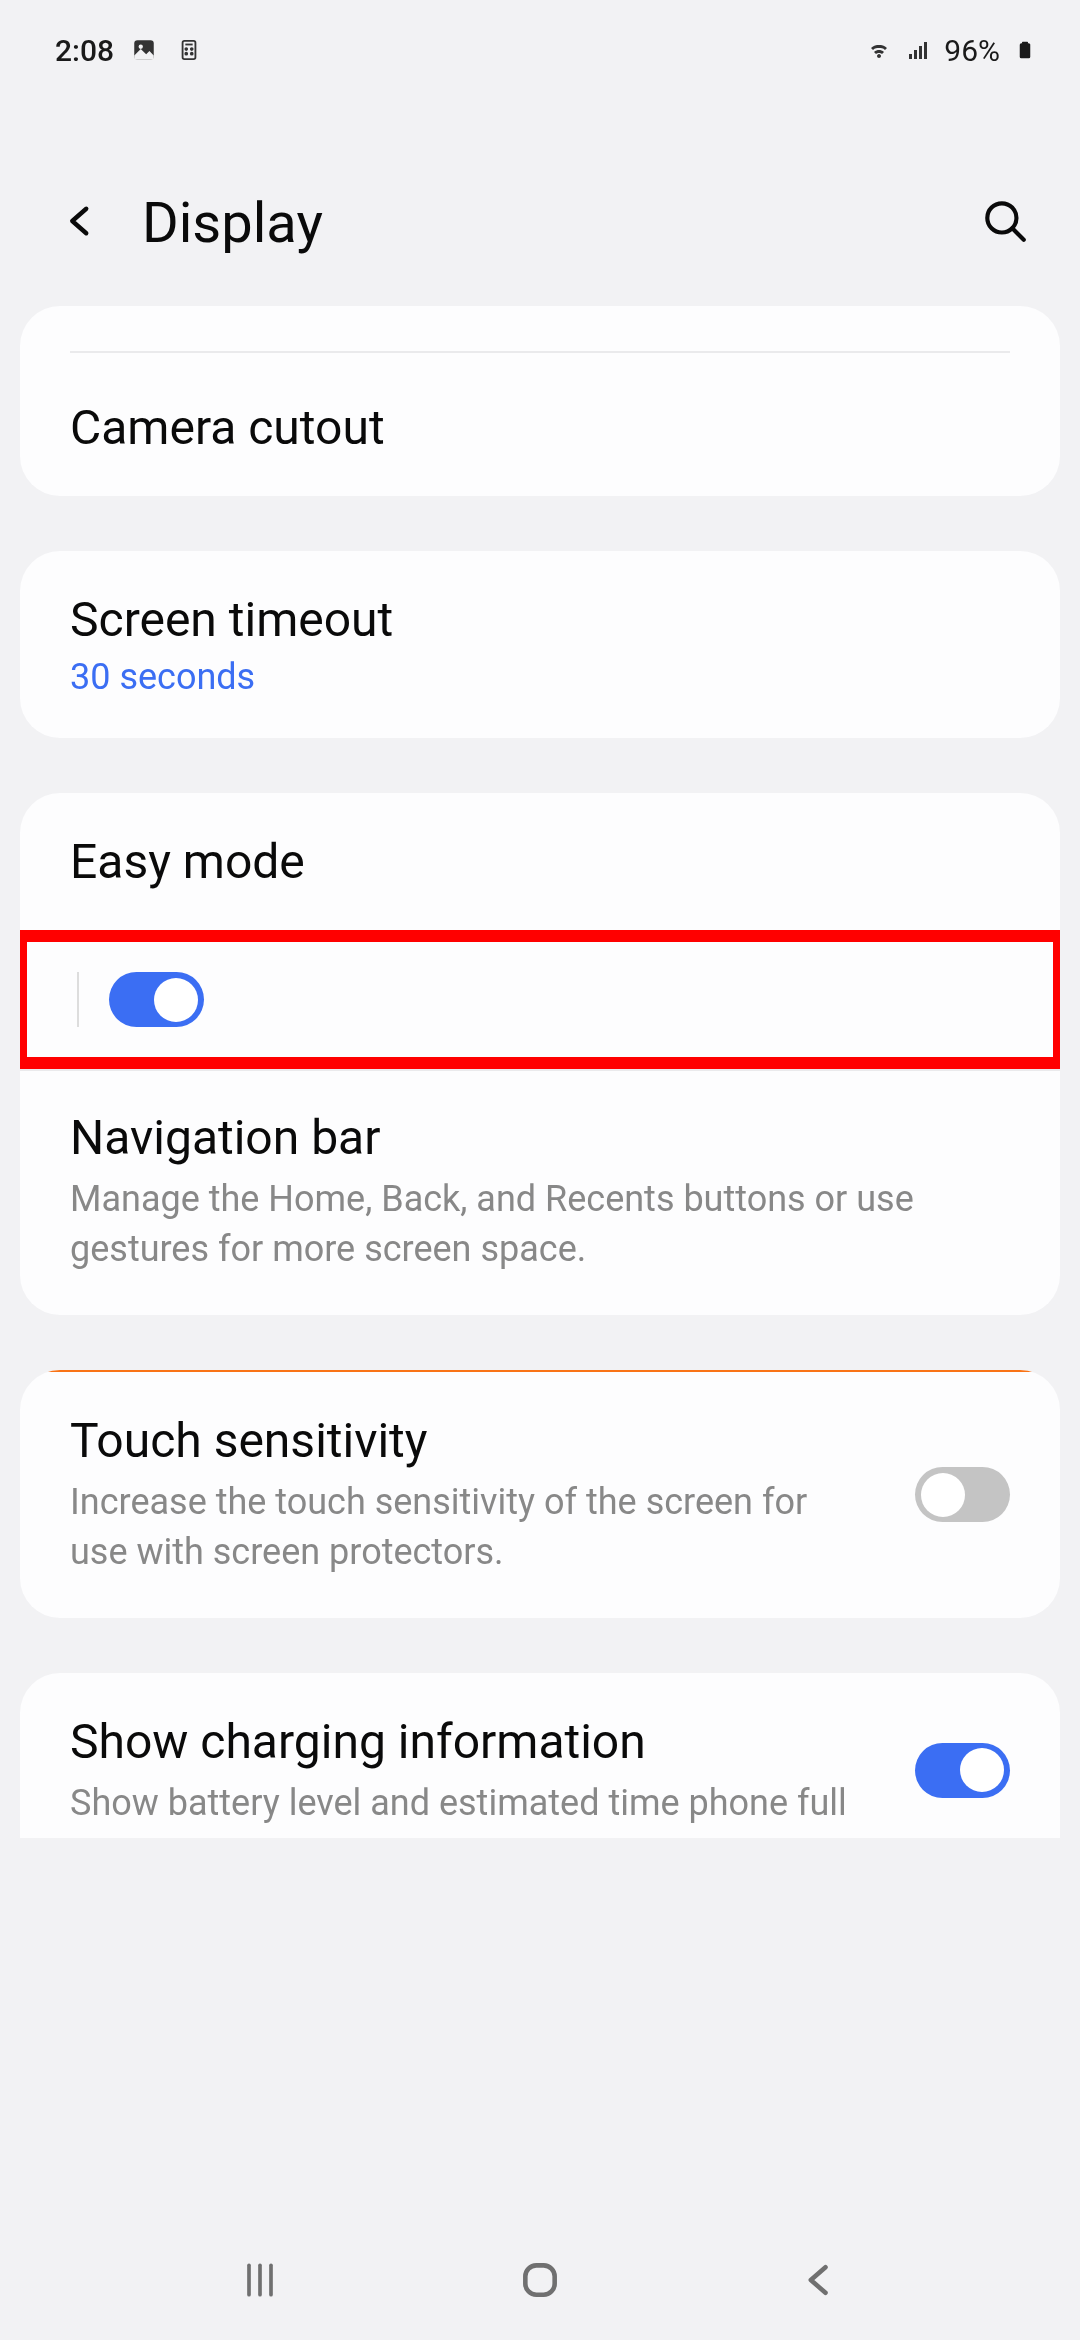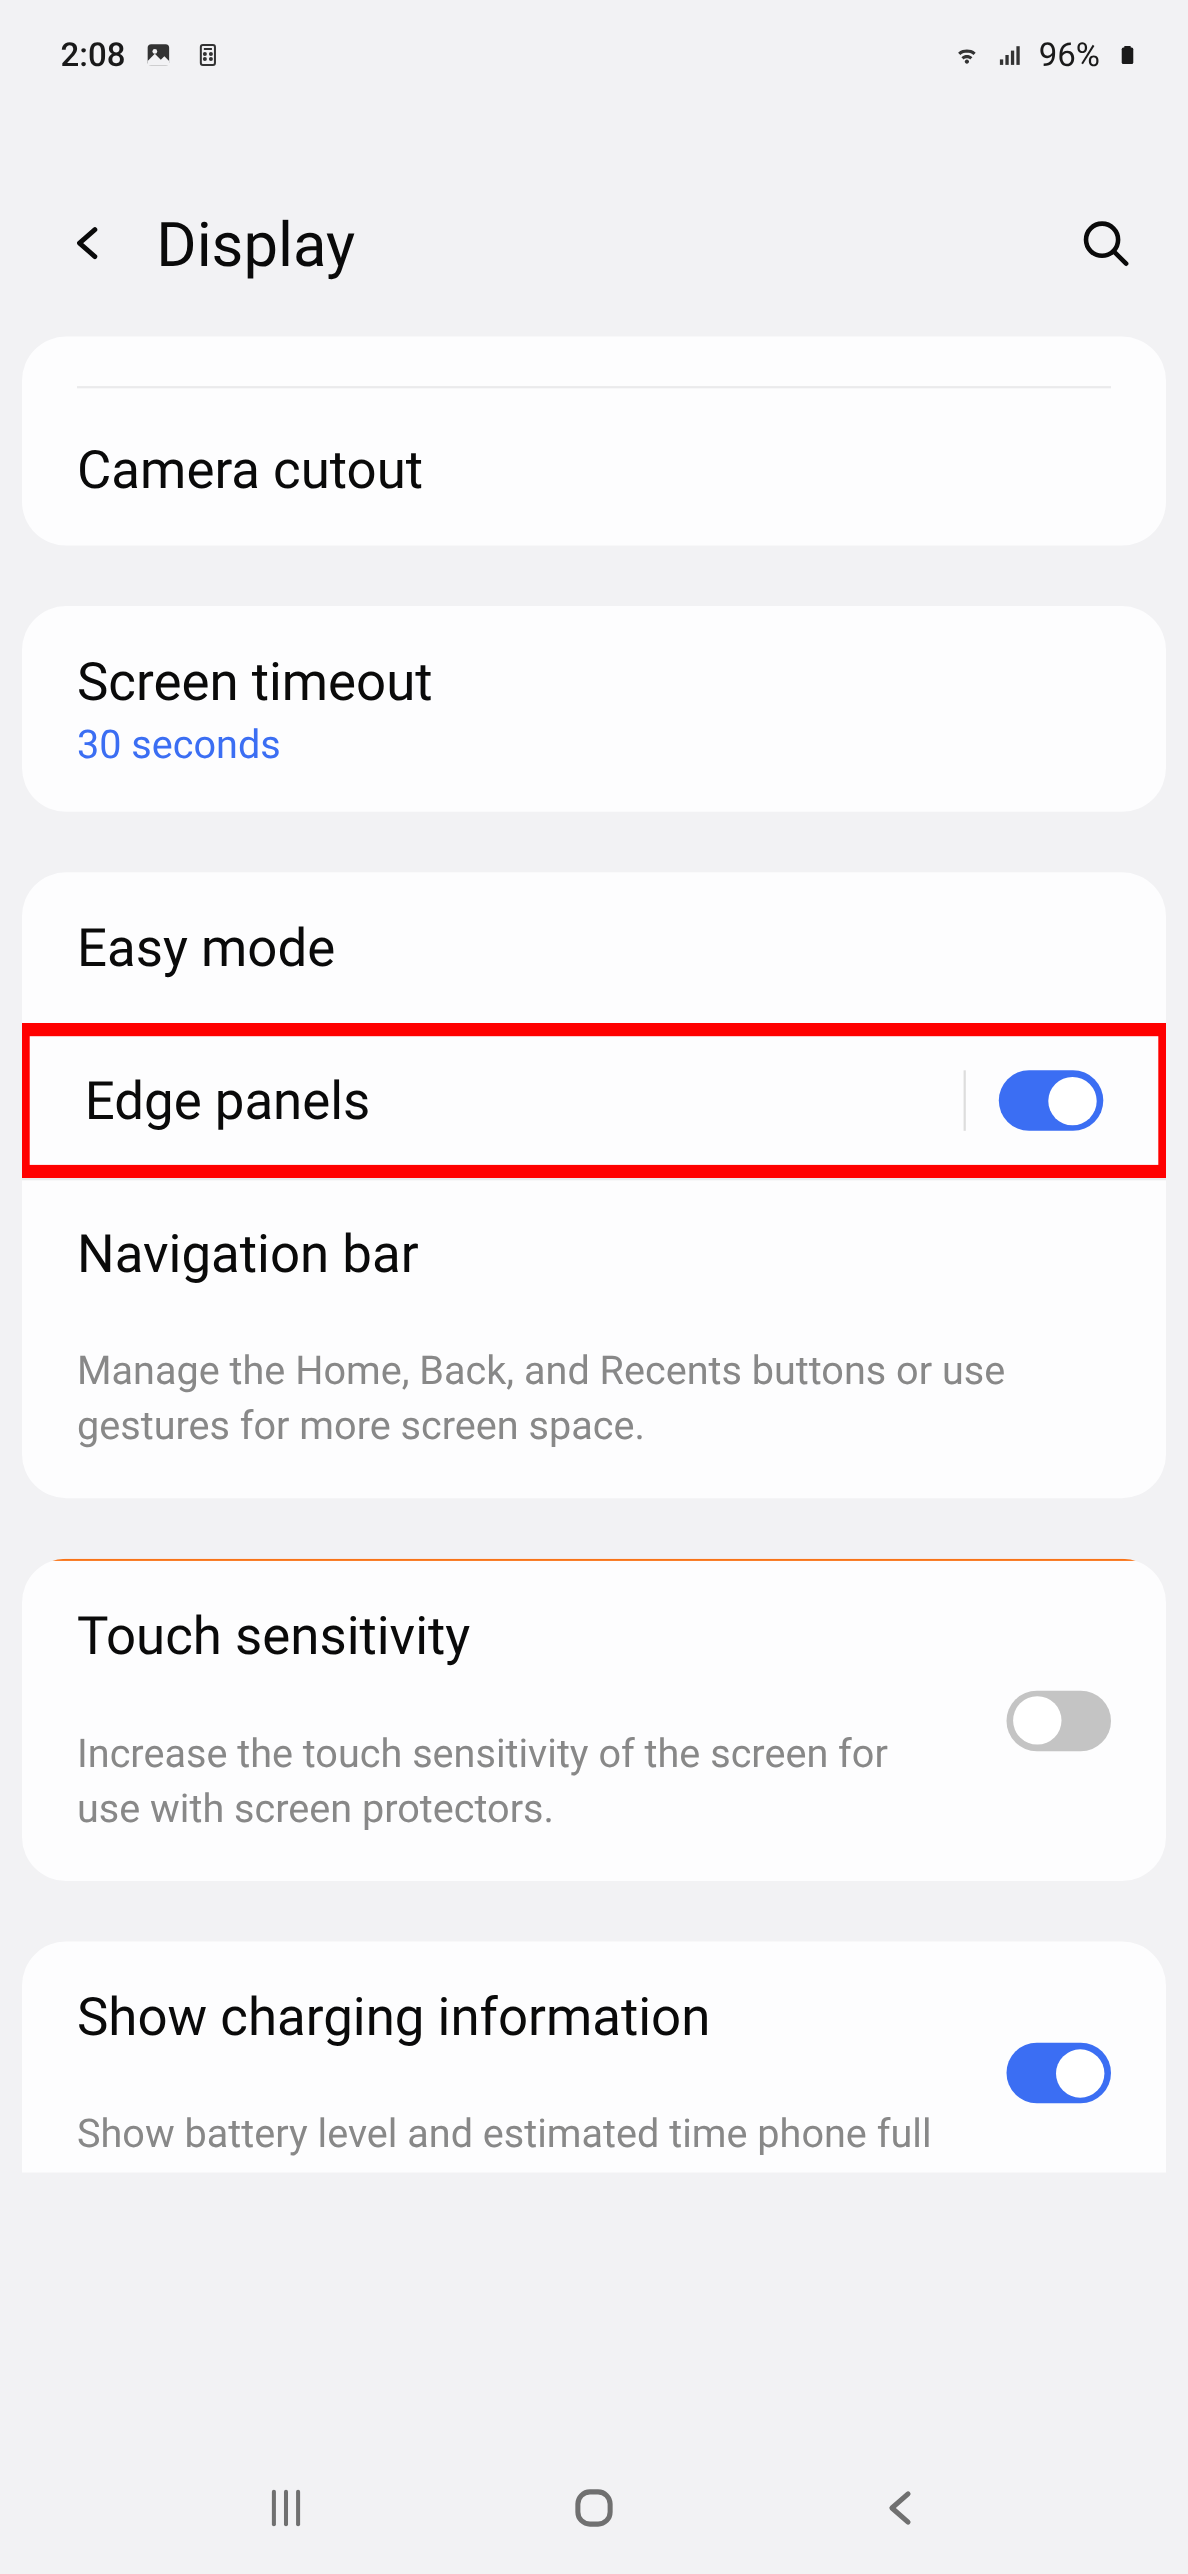--- a/index.html
+++ b/index.html
@@ -97,21 +97,20 @@
     }
     .item-title {
       font-size: 48px;
       color: #0a0a0a;
       font-weight: 400;
     }
     .item-subtitle {
       font-size: 36px;
       color: #888;
       line-height: 1.4;
-      margin-top: 45px;
     }
     .item-subtitle-blue {
       font-size: 36px;
       color: #3b6ef3;
     }
     .toggle-group {
       display: flex;
       align-items: center;
       gap: 30px;
     }
@@ -274,23 +273,20 @@
 </div>
 
 <div class="card">
   <div class="item">
     <div class="item-content">
       <span class="item-title">Easy mode</span>
     </div>
   </div>
 
   <div class="item highlight-row item-border-top">
-    <div class="item-content">
-      <span class="item-title">Edge panels</span>
-    </div>
     <div class="toggle-group">
       <span class="toggle-divider"></span>
       <span class="toggle toggle-on">
         <span class="toggle-knob"></span>
       </span>
     </div>
   </div>
 
   <div class="item item-partial-border">
     <div class="item-content">

